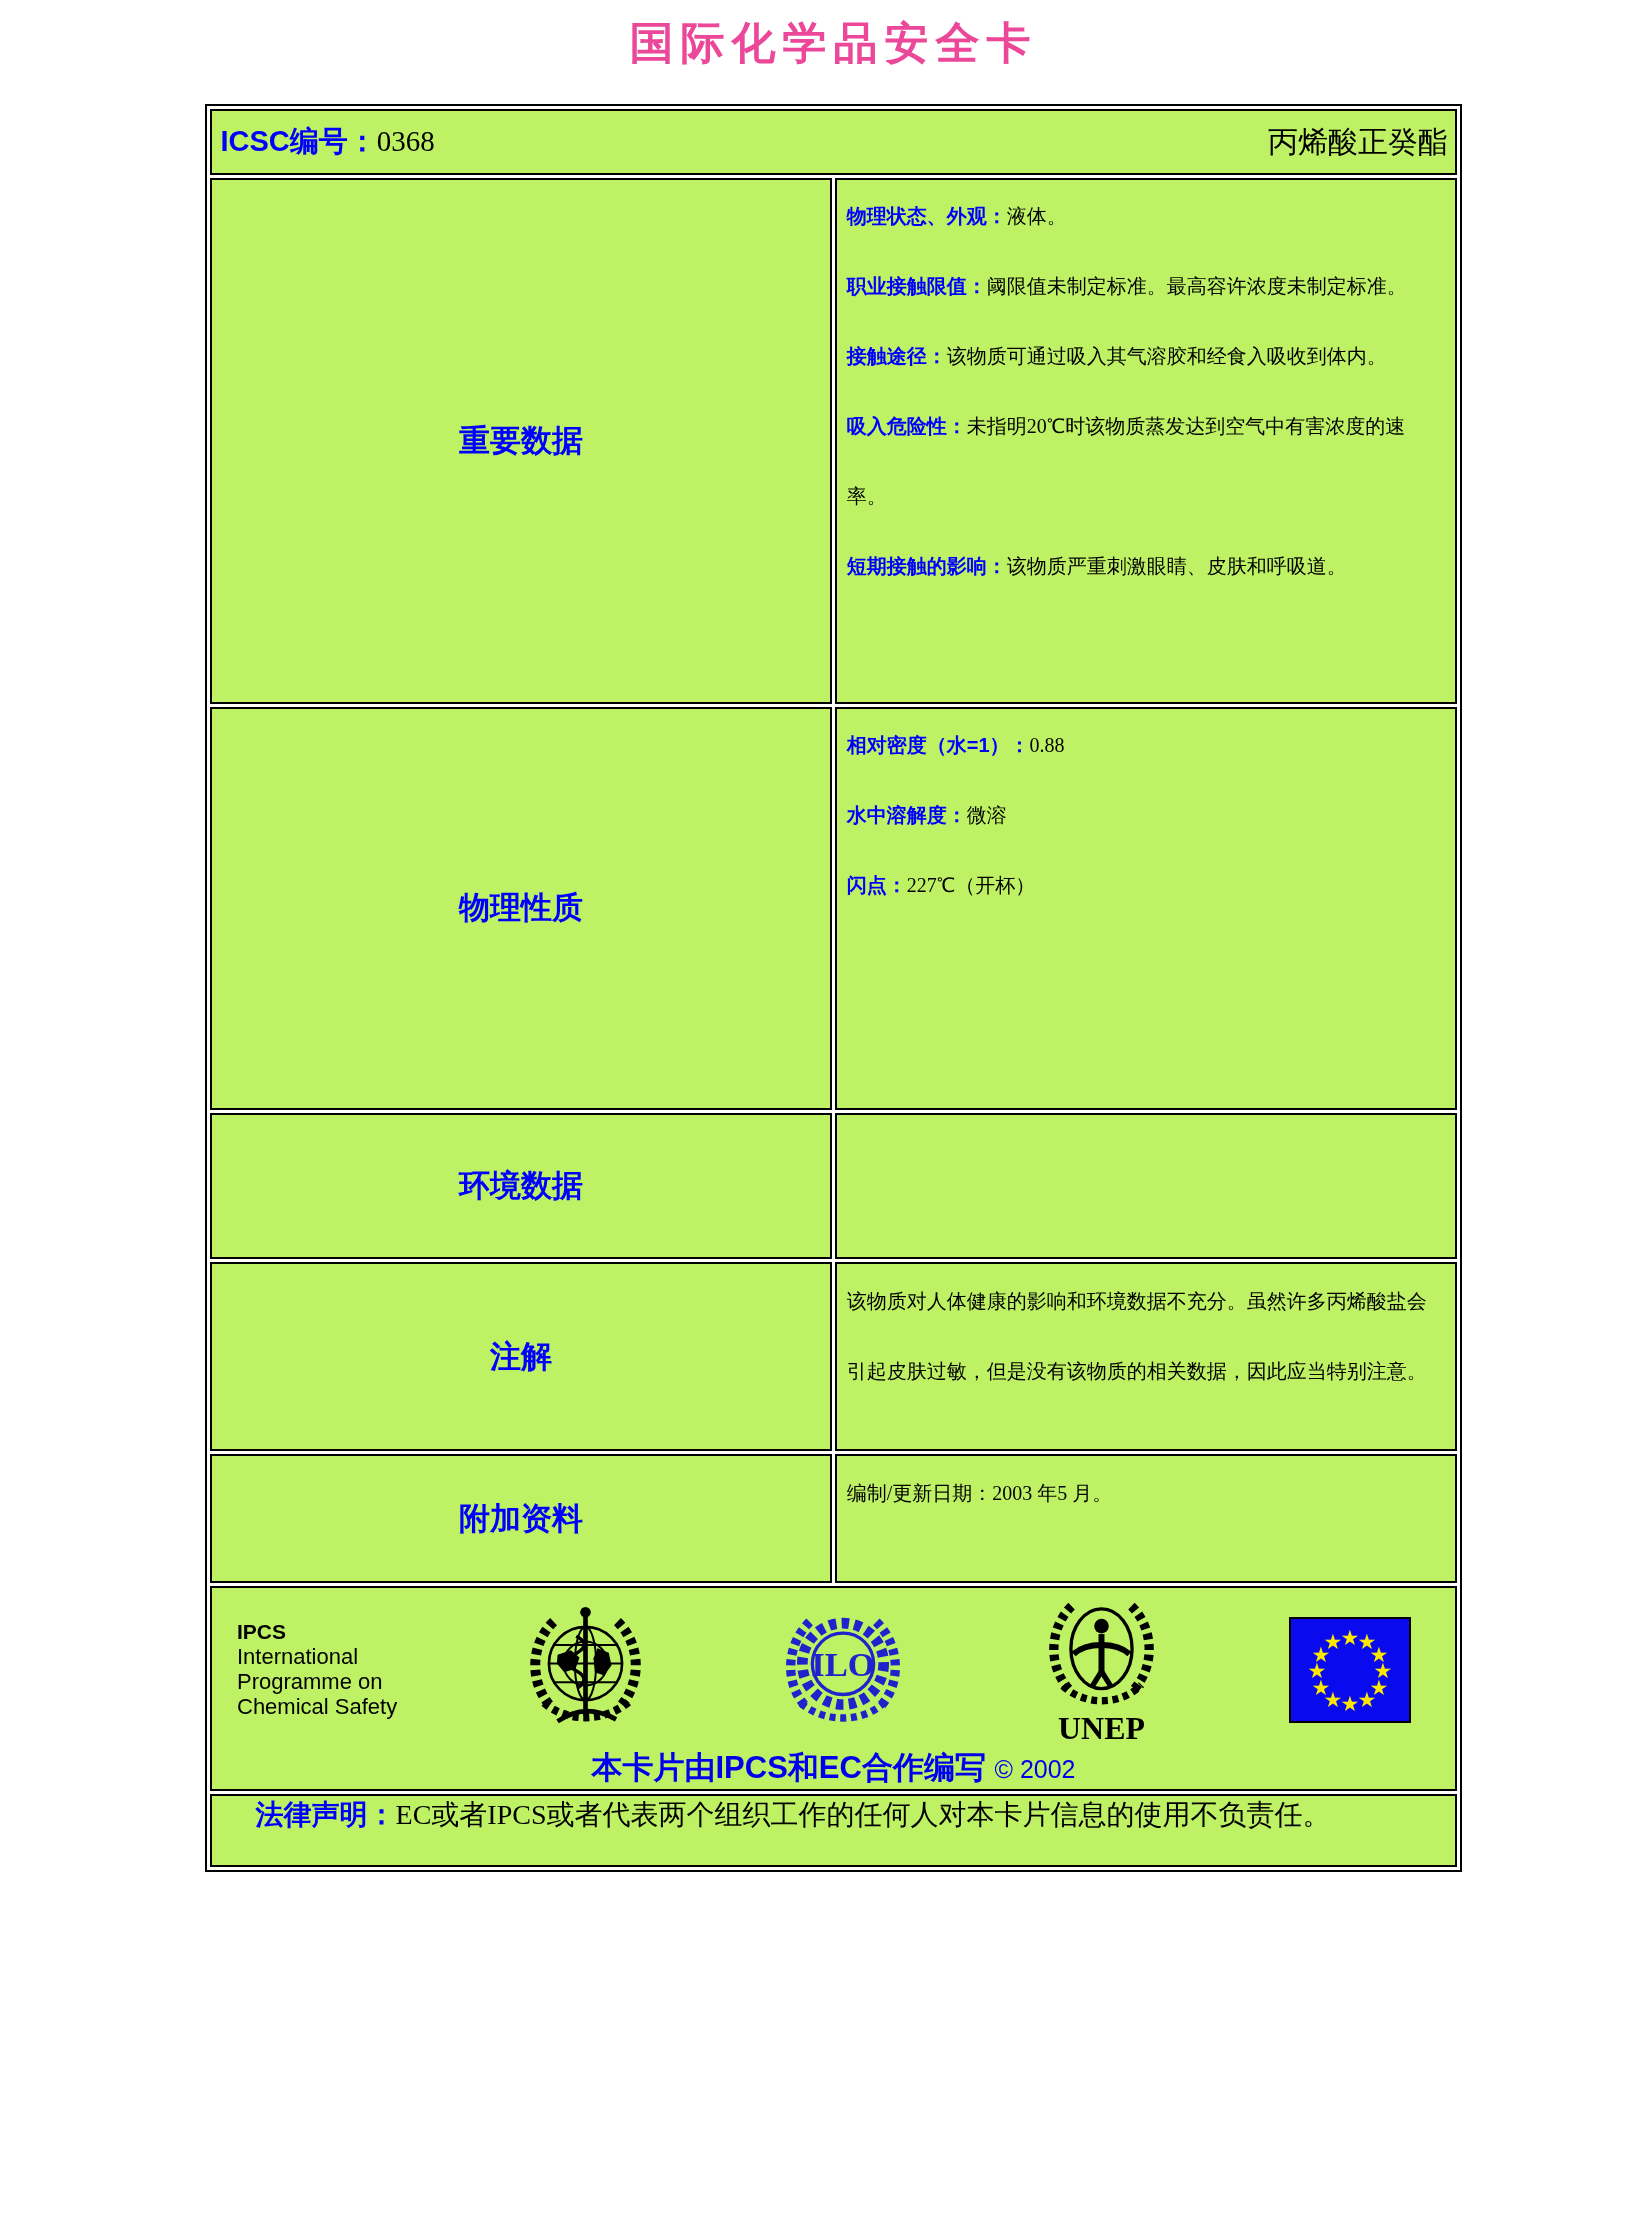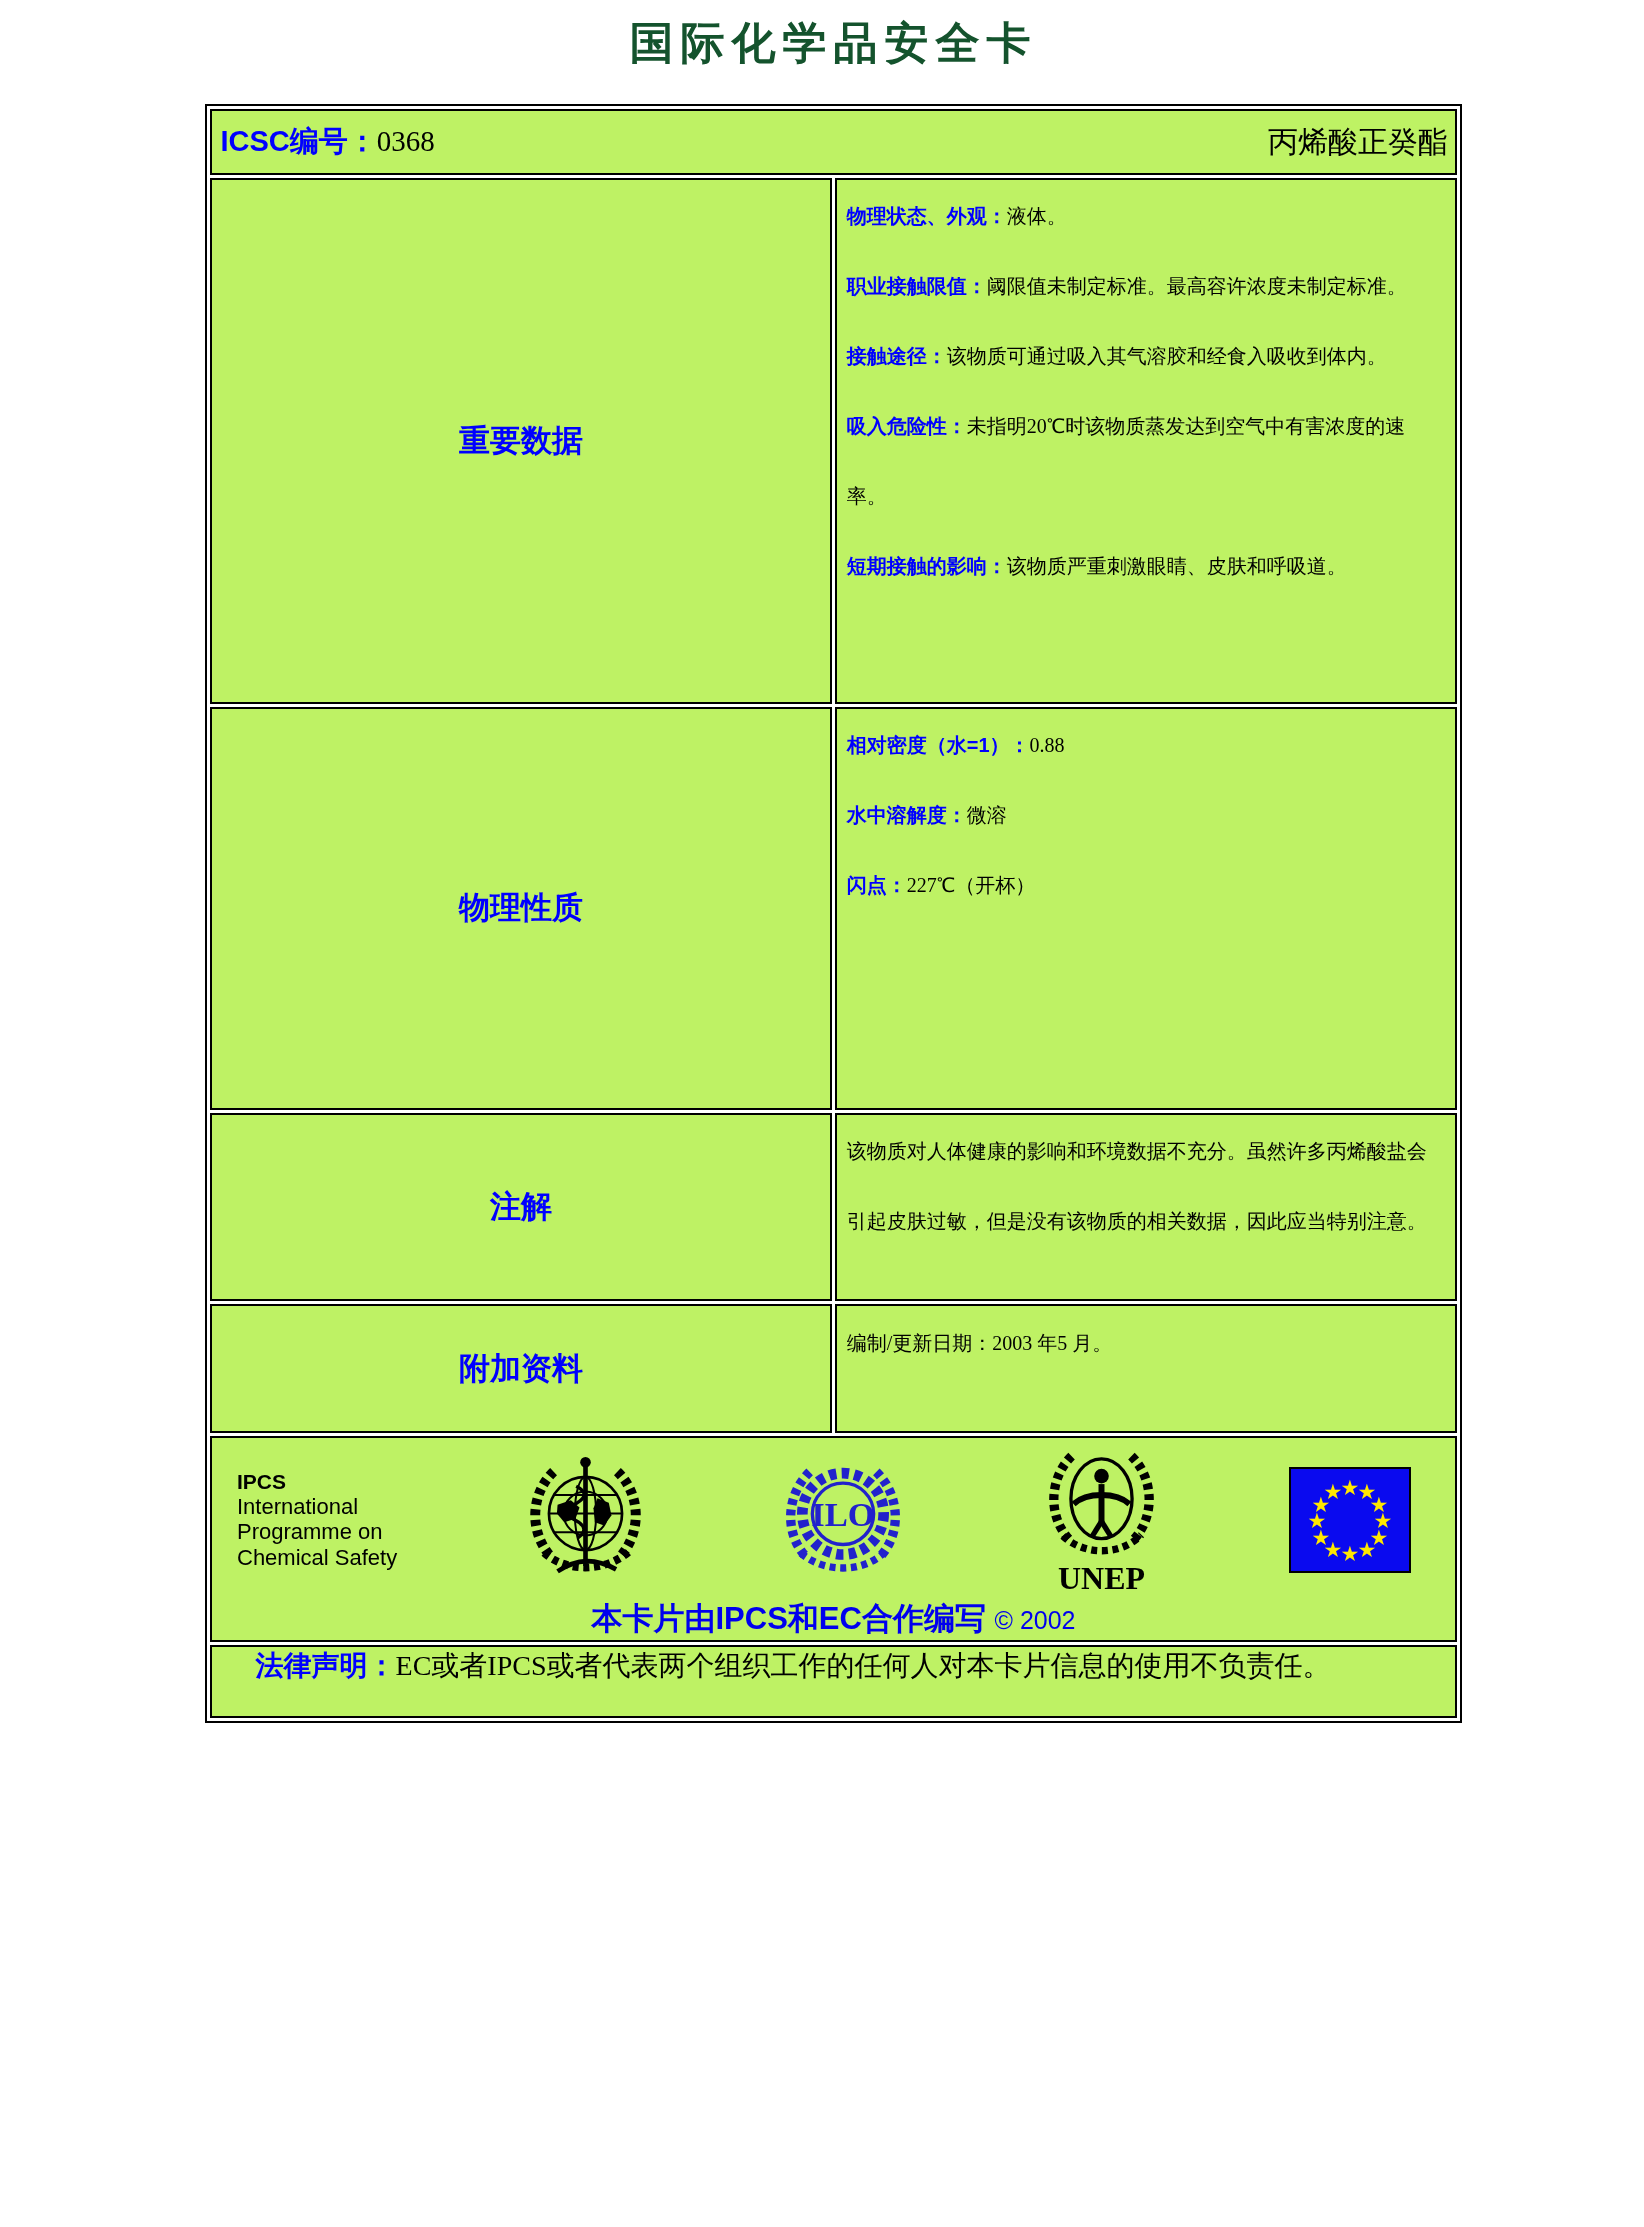--- a/index.html
+++ b/index.html
@@ -1,20 +1,20 @@
 <!DOCTYPE html>
 <html style="font-size:11.2px"><head>
 <meta charset="utf-8">
 <style>
   html,body{margin:0;padding:0;background:#fff;}
   body{width:1645px;height:2227px;position:relative;overflow:hidden;
        font-family:"Liberation Sans",sans-serif;color:#000;}
 
   .page-title{width:1257px;margin:21px 0 39px 205px;text-align:center;
-    font-size:44px;line-height:44px;font-weight:bold;color:#14532d;letter-spacing:7px;}
+    font-size:44px;line-height:44px;font-weight:bold;color:#ec4899;letter-spacing:7px;}
 
   table.card{margin-left:205px;width:1257px;border-collapse:separate;border-spacing:3.5px;
     border:2.1px solid #000;table-layout:fixed;}
   td{border:2.1px solid #000;vertical-align:top;background:#bef264;padding:0;}
   td.side{width:176px;text-align:center;vertical-align:middle;
     color:#0000FF;font-weight:bold;font-size:31px;font-family:"Liberation Sans",sans-serif;}
   td.content{padding:1.4px 11.2px 1.4px 9.8px;}
   .line{margin:0;line-height:70px;font-size:20px;}
   .blab{color:#0000FF;font-weight:bold;font-family:"Liberation Sans",sans-serif;}
   .val{color:#000;font-family:"Liberation Serif",serif;}
@@ -80,20 +80,24 @@
 
   <tr>
     <td class="side h-r2">物理性质</td>
     <td class="content h-r2">
       <p class="line"><span class="blab">相对密度（水=1）：</span><span class="val">0.88</span></p>
       <p class="line"><span class="blab">水中溶解度：</span><span class="val">微溶</span></p>
       <p class="line"><span class="blab">闪点：</span><span class="val">227℃（开杯）</span></p>
     </td>
   </tr>
 
+  <tr>
+    <td class="side h-r3">环境数据</td>
+    <td class="content h-r3"></td>
+  </tr>
 
   <tr>
     <td class="side h-r4">注解</td>
     <td class="content h-r4">
       <p class="line val">该物质对人体健康的影响和环境数据不充分。虽然许多丙烯酸盐会引起皮肤过敏，但是没有该物质的相关数据，因此应当特别注意。</p>
     </td>
   </tr>
 
   <tr>
     <td class="side h-r5">附加资料</td>

